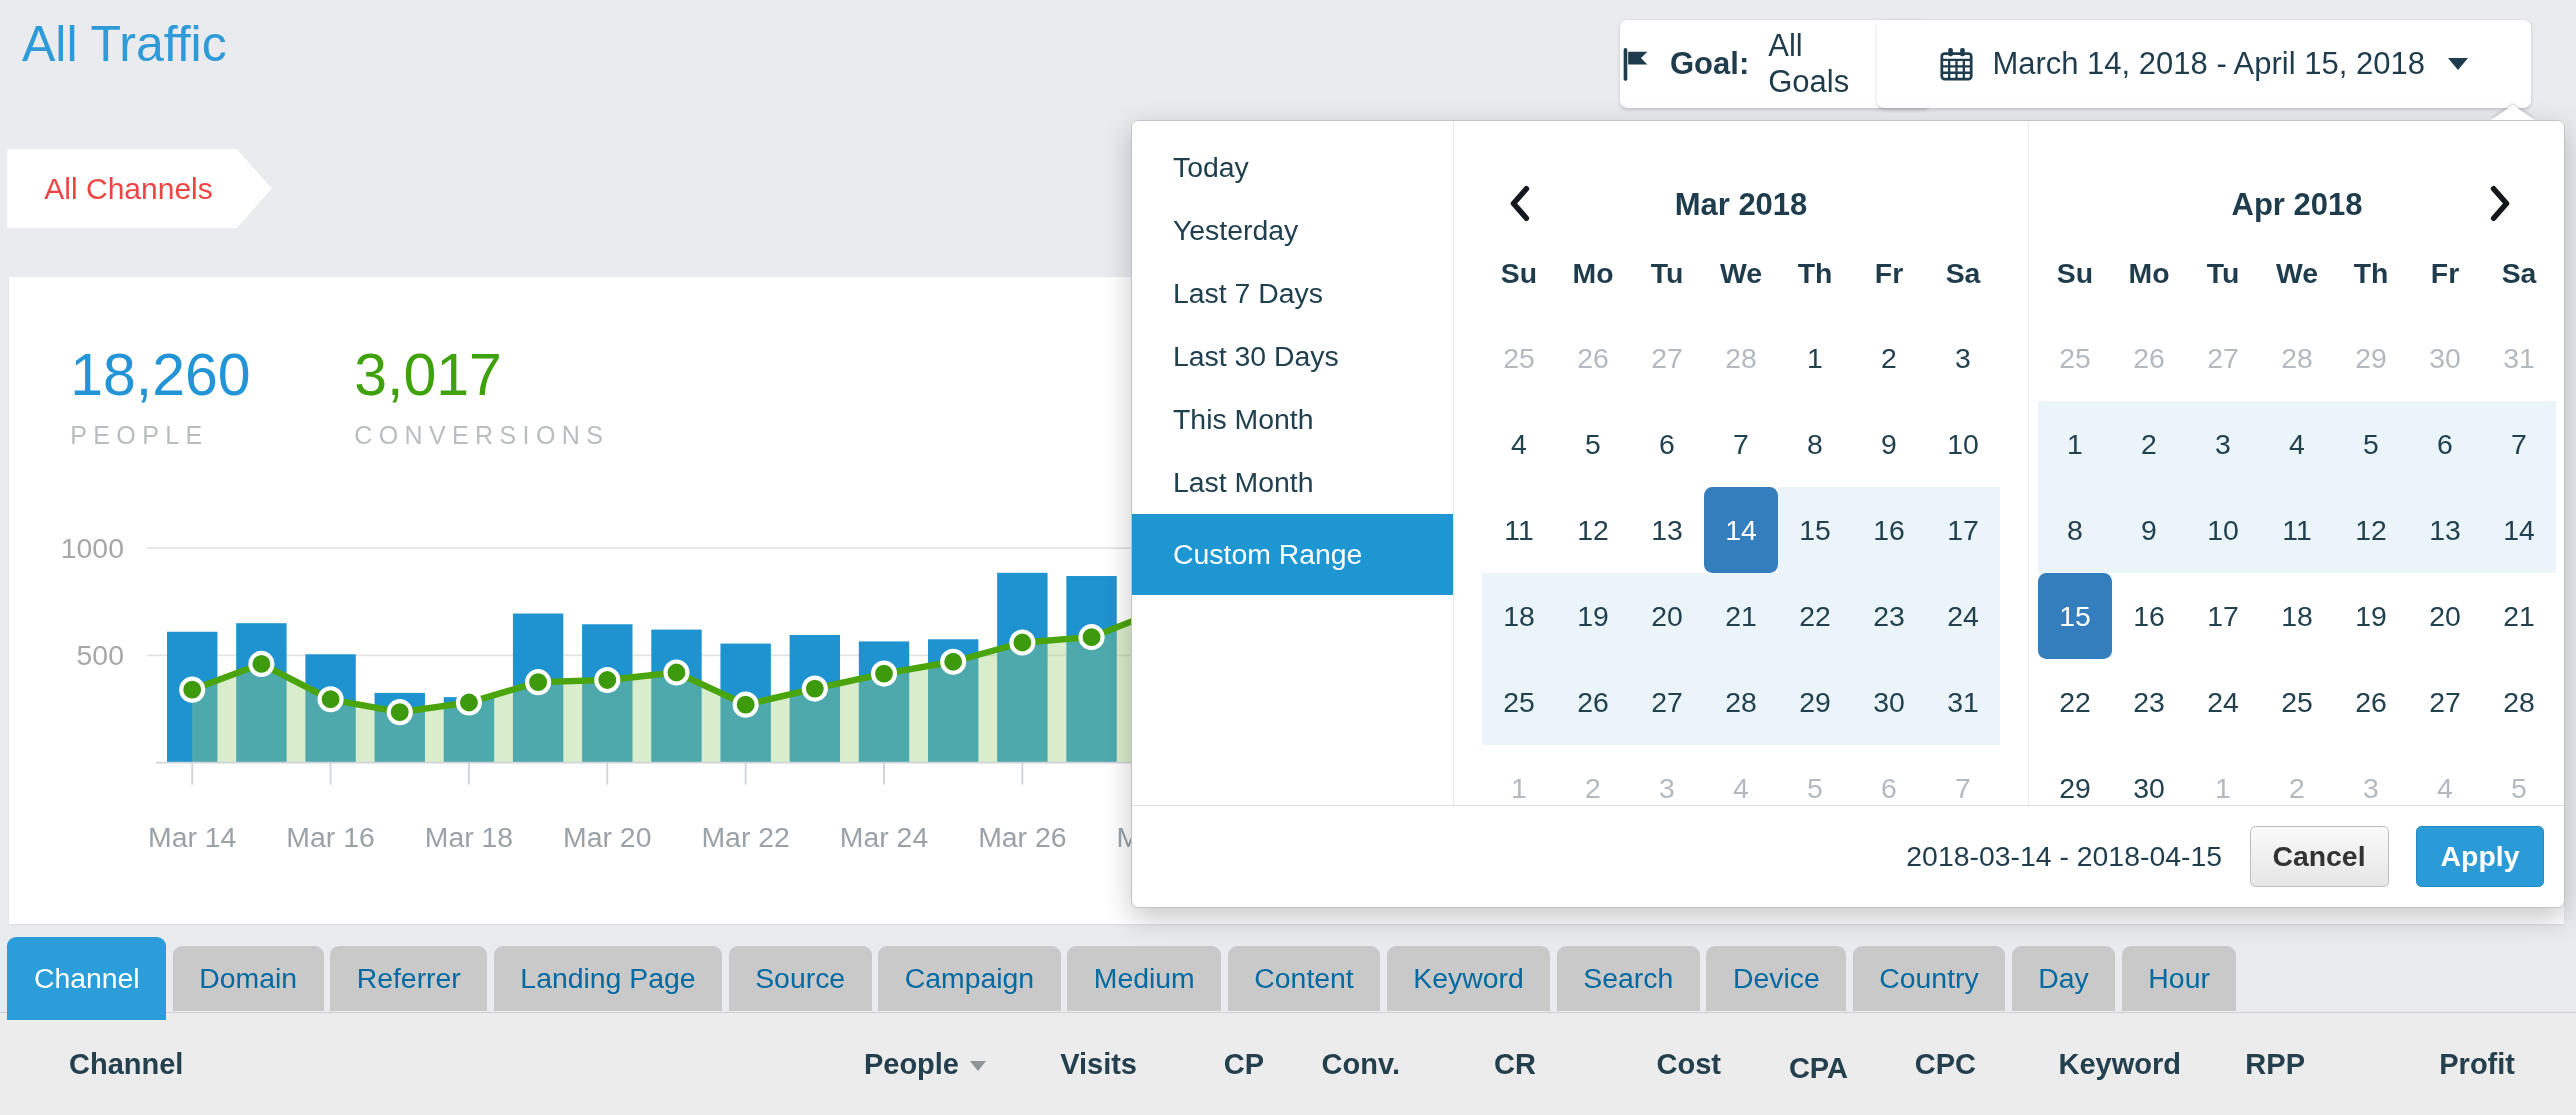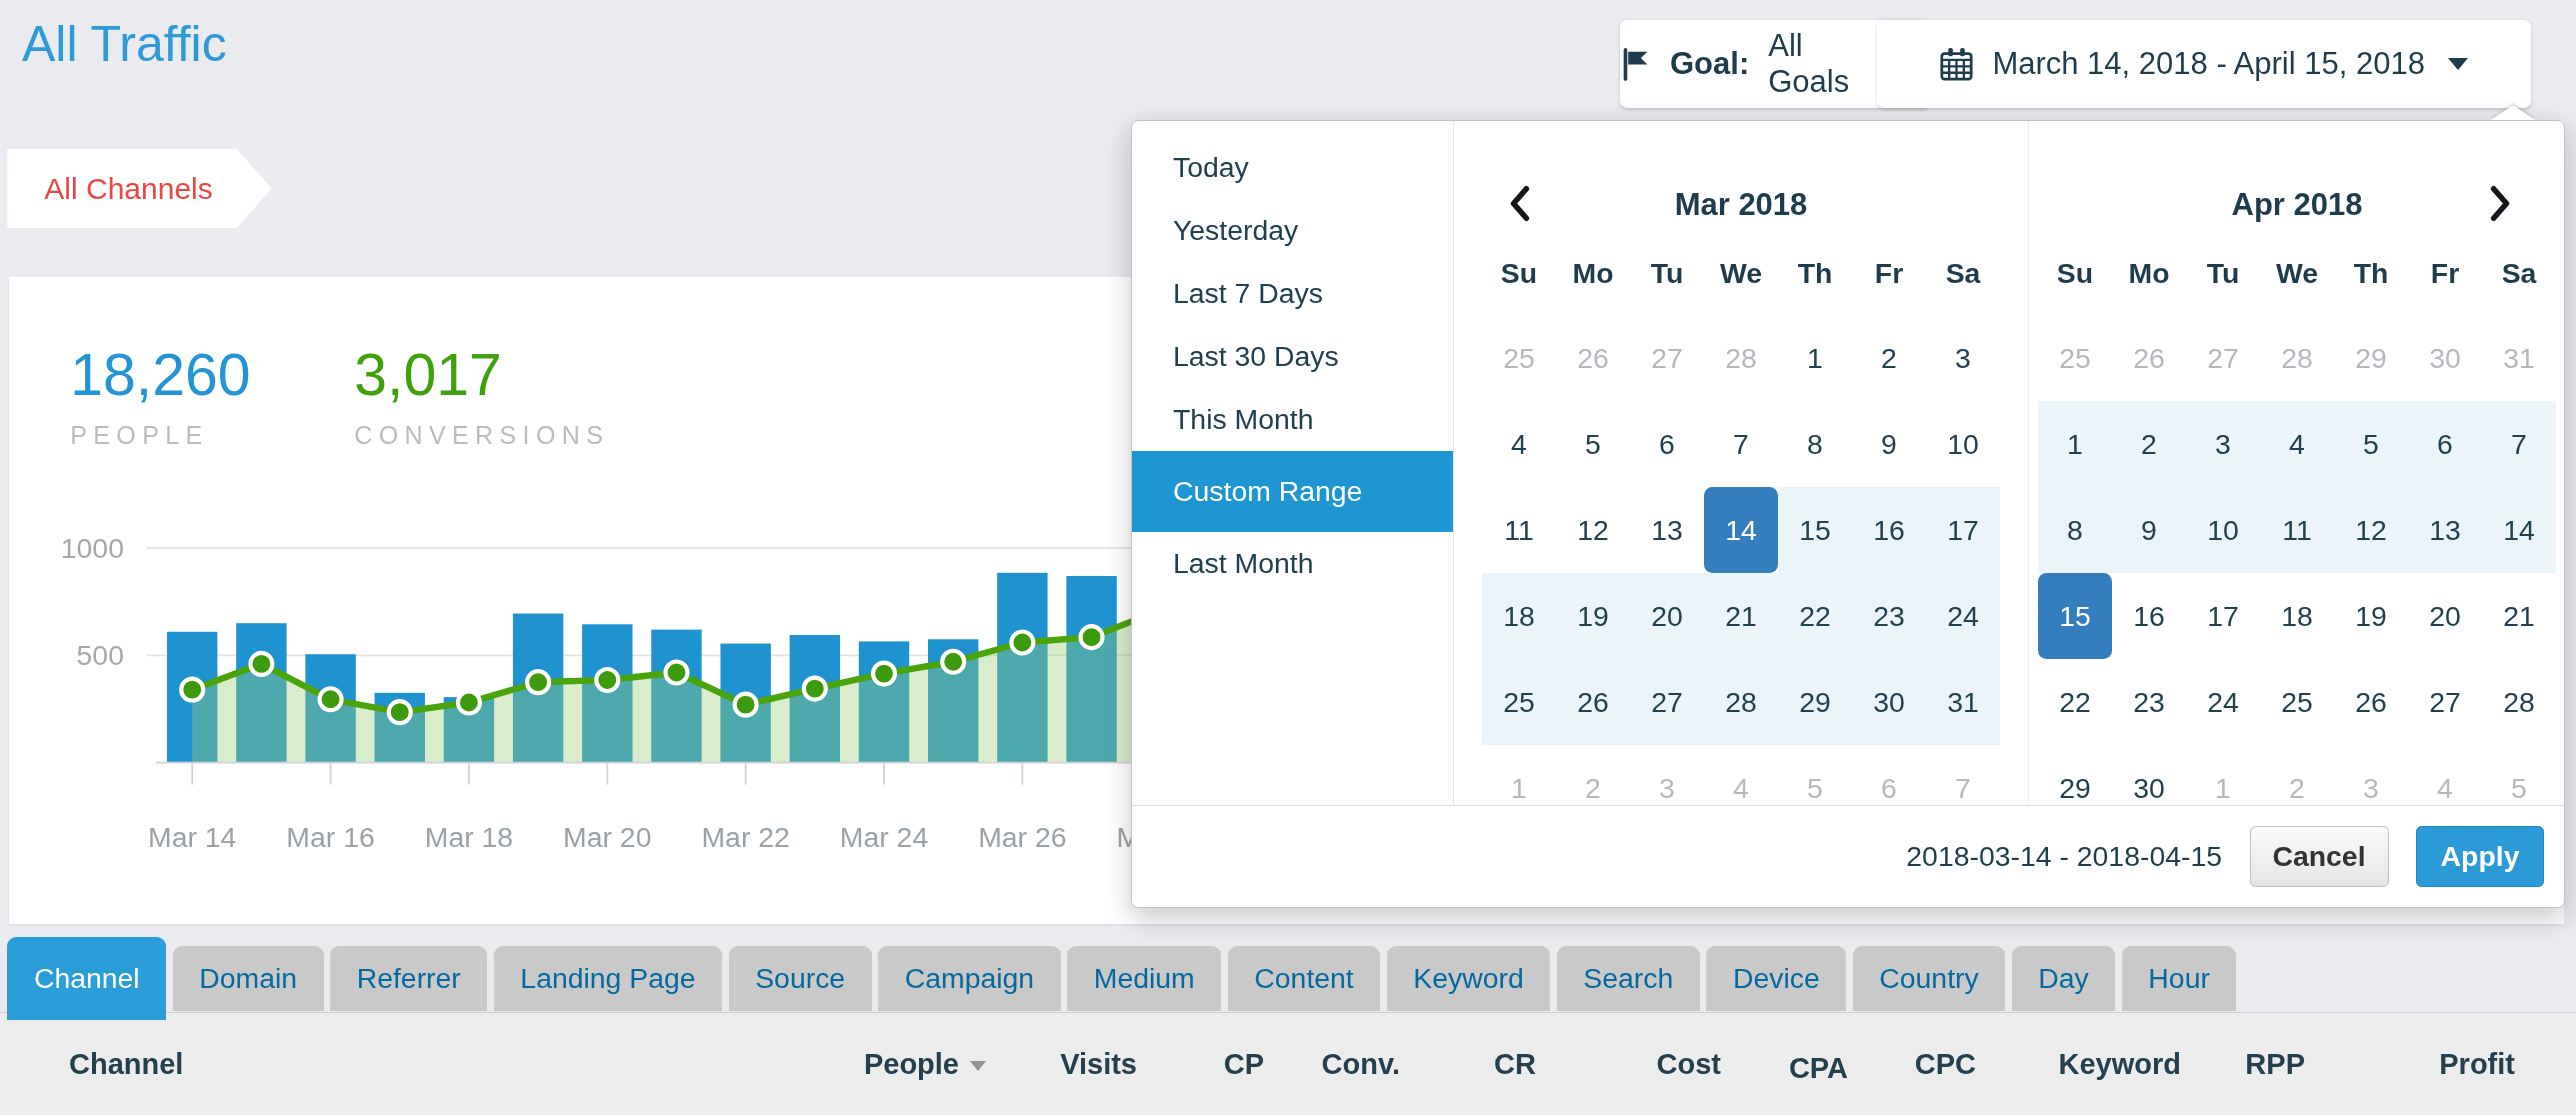--- a/index.html
+++ b/index.html
@@ -183,22 +183,22 @@
     </svg>
 </div>
 
 <div class="picker">
   <div class="ranges" id="ranges">
       <div class="range-item">Today</div>
       <div class="range-item">Yesterday</div>
       <div class="range-item">Last 7 Days</div>
       <div class="range-item">Last 30 Days</div>
       <div class="range-item">This Month</div>
+      <div class="range-item">Last Month</div>
       <div class="range-item active">Custom Range</div>
-      <div class="range-item">Last Month</div>
     </div>
   <div class="list-divider"></div>
   <div class="cal-divider"></div>
   <div class="cal cal-mar" id="cal0">
       <div class="cal-head">Mar 2018</div>
       <div class="cal-nav nav-prev">
         <svg width="24" height="37" viewBox="0 0 26 40">
           <path d="M21 4 L7 20 L21 36" stroke="#14181c" stroke-width="6" fill="none" stroke-linecap="round" stroke-linejoin="round"></path>
         </svg>
       </div>

